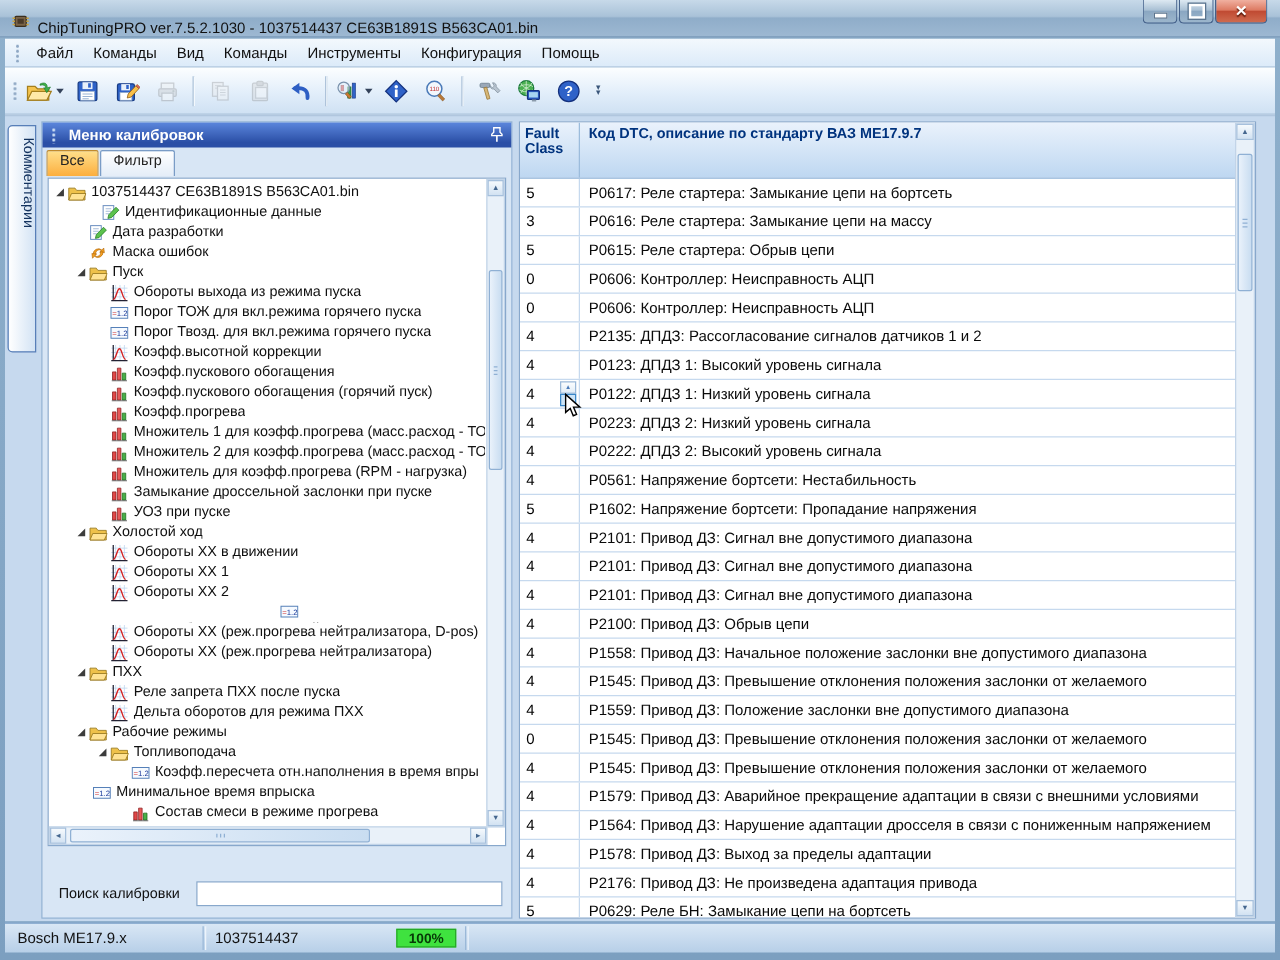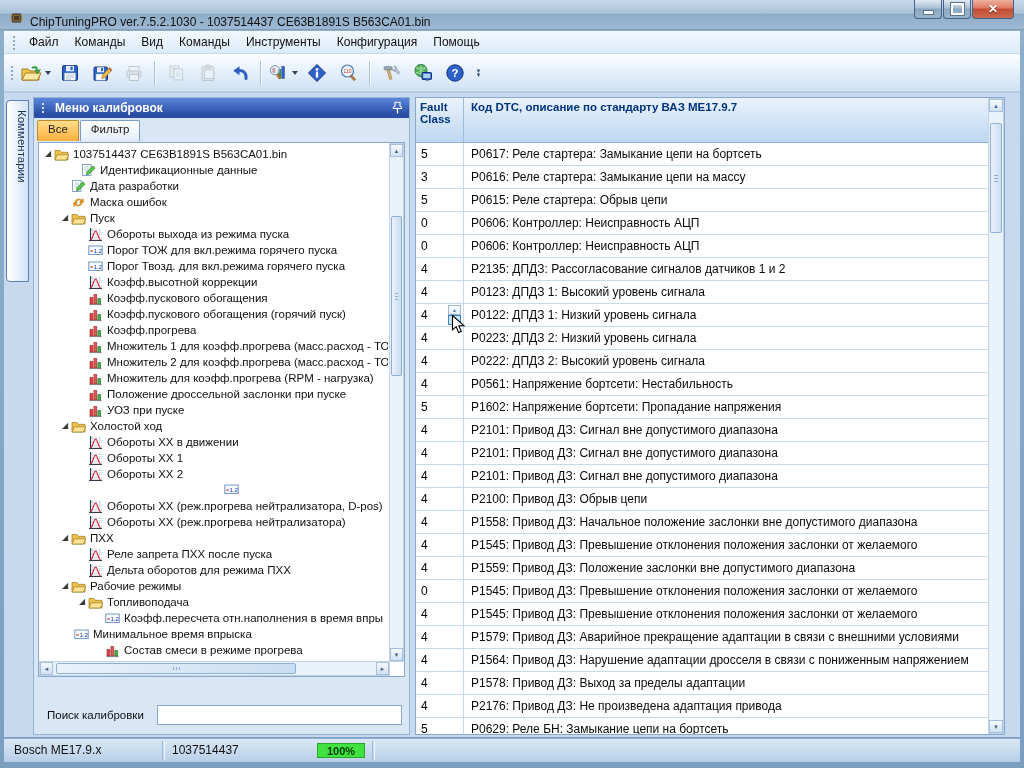--- a/index.html
+++ b/index.html
@@ -471,21 +471,21 @@
         <div class="titem" style="padding-left: 38px;">
           <span class="texp"></span>
           <span class="nicon">
             <svg width="15" height="15" viewBox="0 0 15 15">
               <path d="M2 13V6.5h2.8V13z" fill="#e04848" stroke="#8a1a1a" stroke-width=".6"></path>
               <path d="M5.9 13V3.5h2.8V13z" fill="#e85858" stroke="#8a1a1a" stroke-width=".6"></path>
               <path d="M9.8 13V7.5h2.8V13z" fill="#48b048" stroke="#1a6a1a" stroke-width=".6"></path>
               <path d="M1.4 13.6h12.2" stroke="#555" stroke-width=".7"></path>
             </svg>
           </span>
-          <span class="tlabel">Положение дроссельной заслонки при пуске</span>
+          <span class="tlabel">Замыкание дроссельной заслонки при пуске</span>
         </div>
         <div class="titem" style="padding-left: 38px;">
           <span class="texp"></span>
           <span class="nicon">
             <svg width="15" height="15" viewBox="0 0 15 15">
               <path d="M2 13V6.5h2.8V13z" fill="#e04848" stroke="#8a1a1a" stroke-width=".6"></path>
               <path d="M5.9 13V3.5h2.8V13z" fill="#e85858" stroke="#8a1a1a" stroke-width=".6"></path>
               <path d="M9.8 13V7.5h2.8V13z" fill="#48b048" stroke="#1a6a1a" stroke-width=".6"></path>
               <path d="M1.4 13.6h12.2" stroke="#555" stroke-width=".7"></path>
             </svg>

